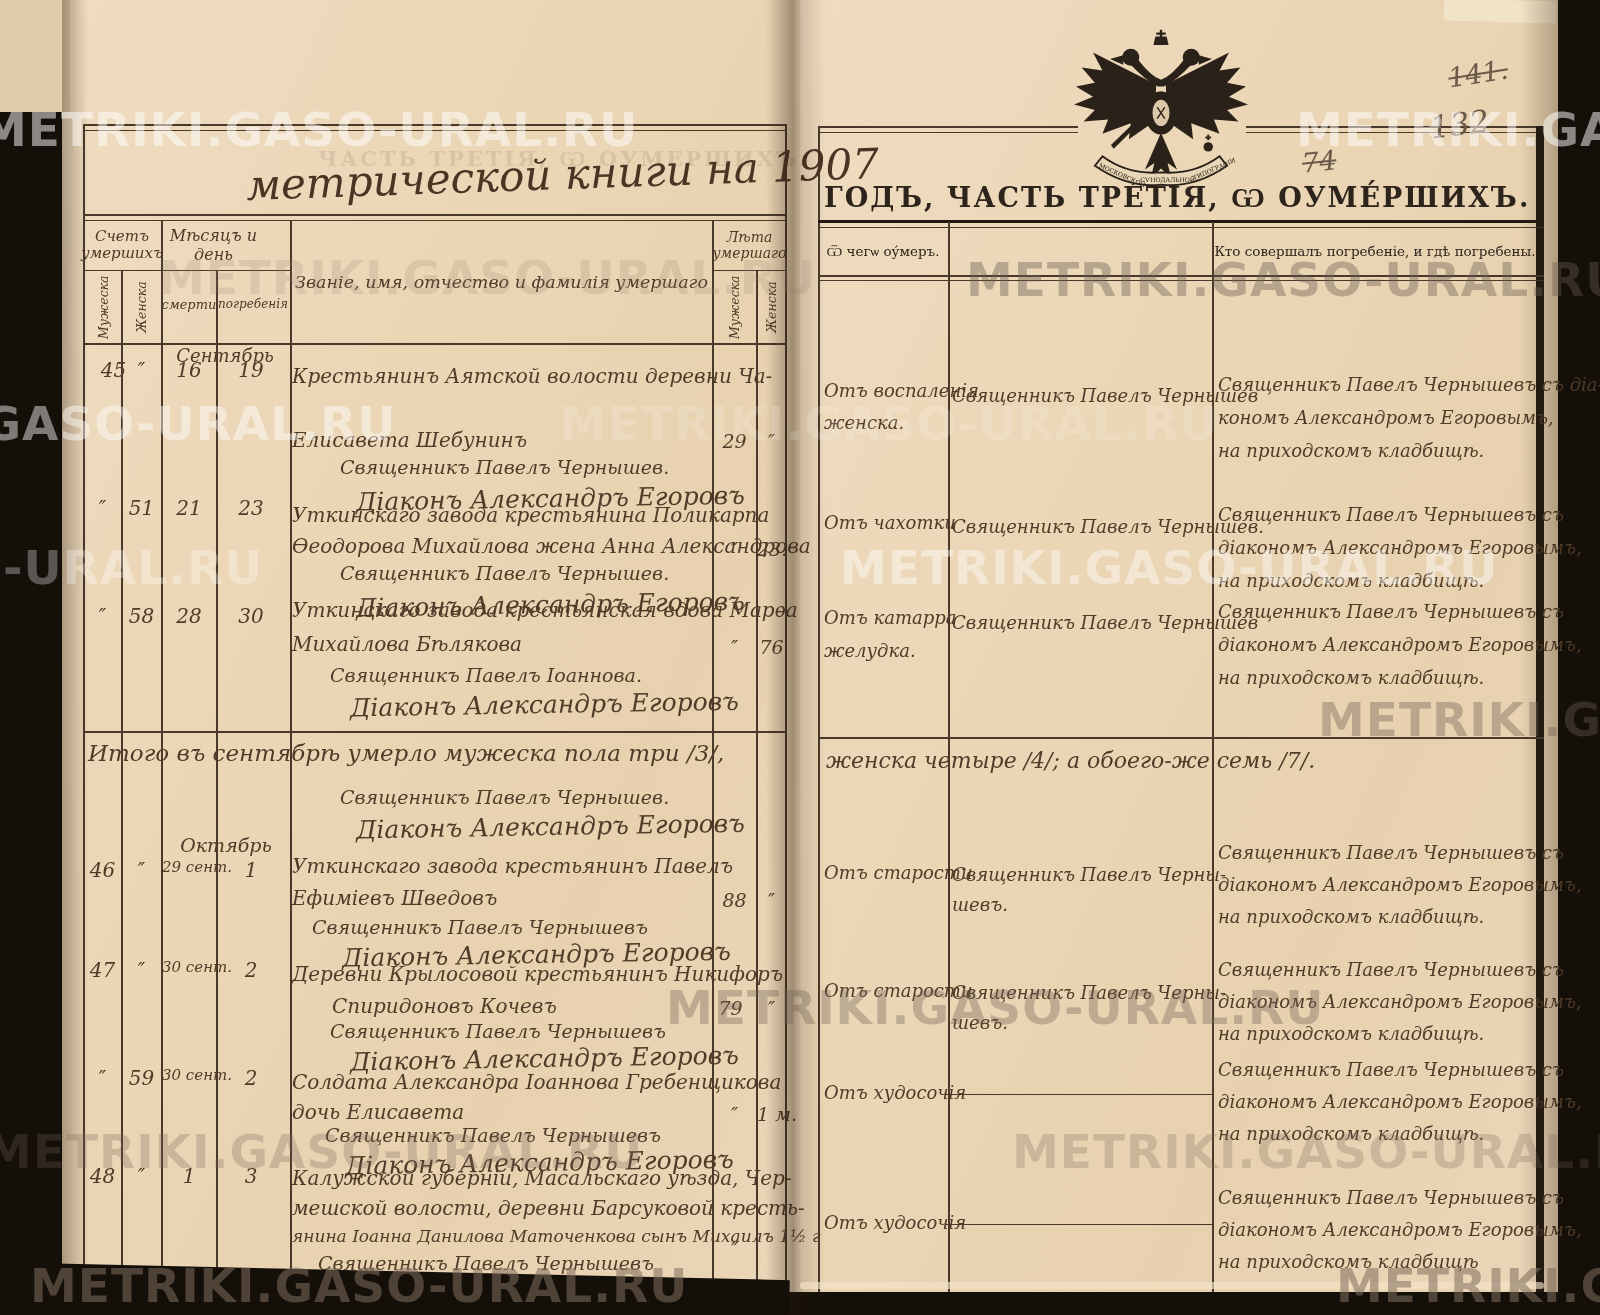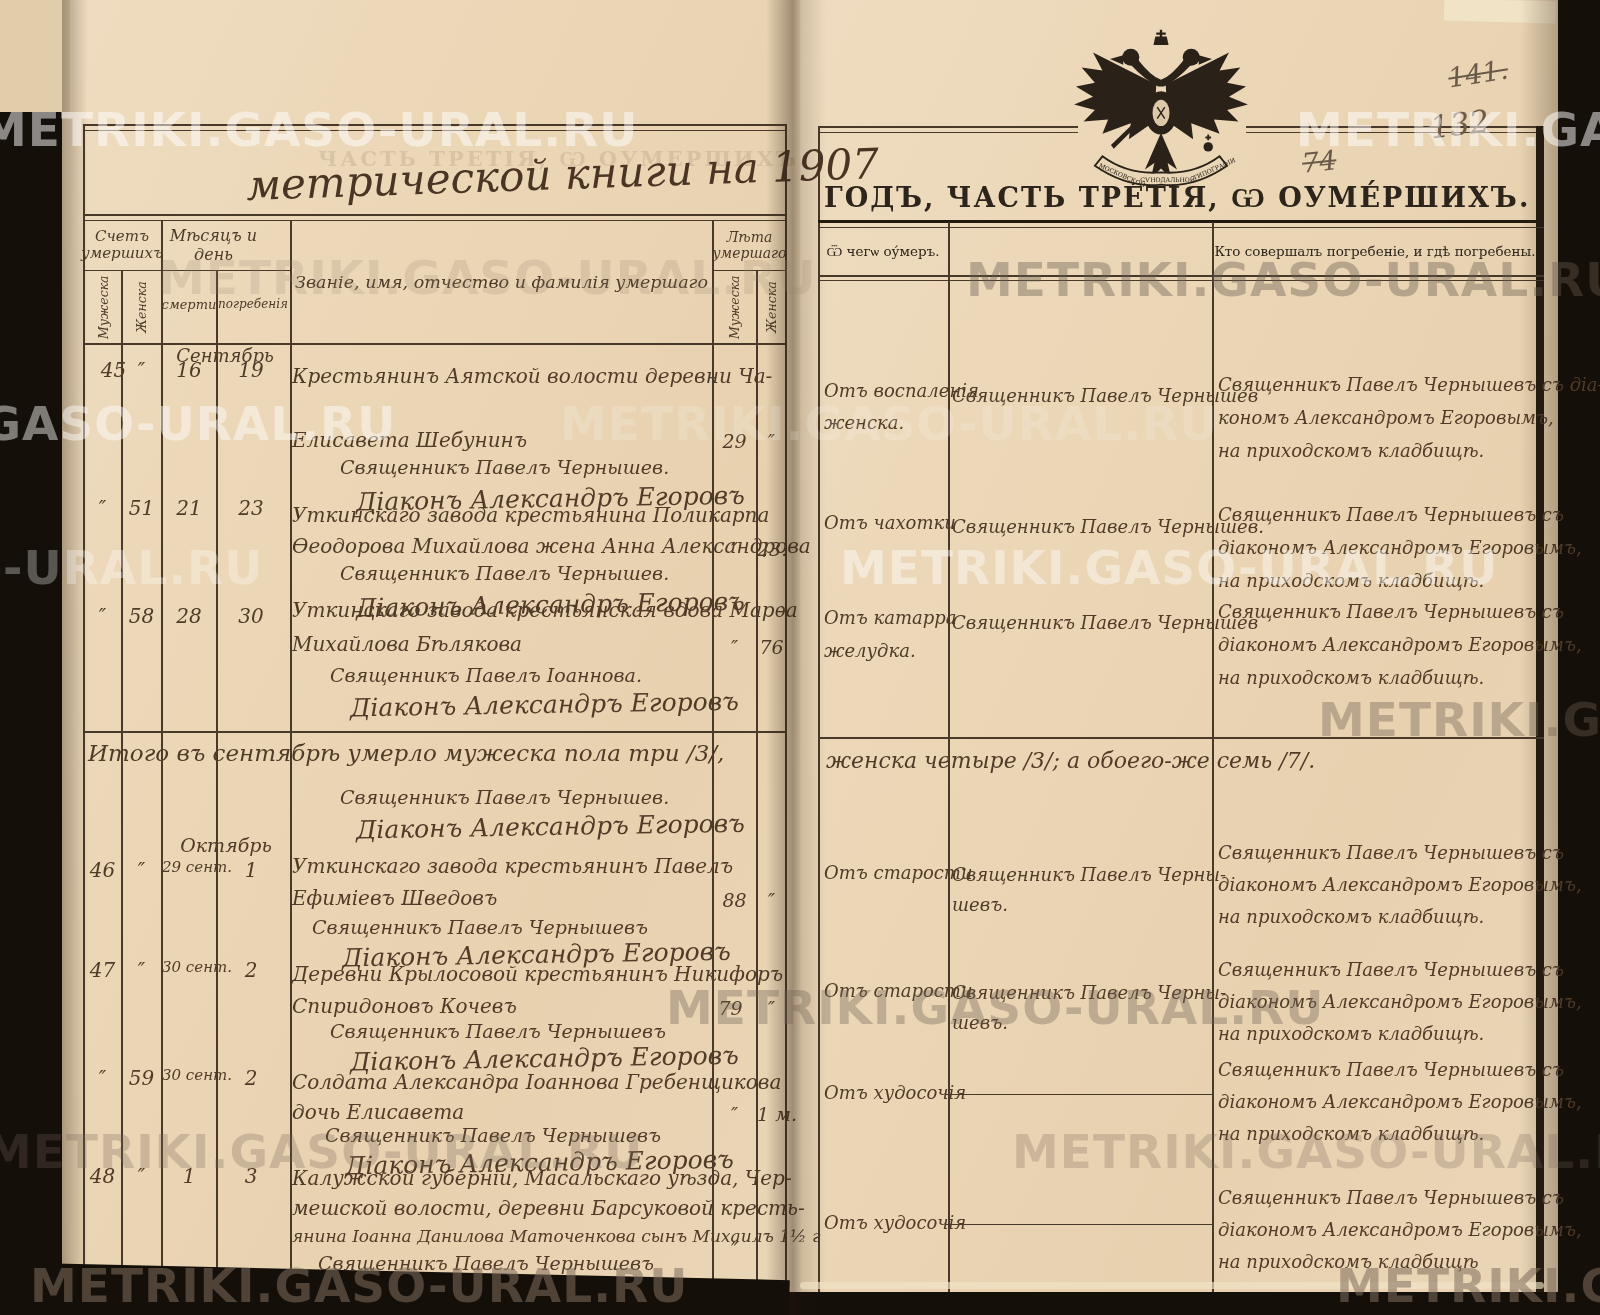--- a/index.html
+++ b/index.html
@@ -114,21 +114,21 @@
 
   <span class="printed" style="left:824px;top:182px;font-size:27px;font-weight:bold;letter-spacing:2px;">ГОДЪ, ЧАСТЬ ТРЕ́ТІЯ, Ѡ ОУМЕ́РШИХЪ.</span>
 
   <div class="hdrcell" style="left:819px;top:228px;width:128px;height:46px;font-style:normal;font-size:13.5px;color:#2d241b;">
       <span>Ѿ чегѡ оу́меръ.</span>
     </div>
   <div class="hdrcell" style="left:1214px;top:228px;width:322px;height:46px;font-style:normal;font-size:13.5px;color:#2d241b;">
       <span>Кто совершалъ погребеніе, и гдѣ погребены.</span>
     </div>
 
-  <span class="hw" style="left:826px;top:748px;font-size:22px;">женска четыре /3/; а обоего-же семь /7/.</span>
+  <span class="hw" style="left:826px;top:748px;font-size:22px;">женска четыре /4/; а обоего-же семь /7/.</span>
 
   <span class="pencil strike" style="left:1448px;top:58px;font-size:27px;transform:rotate(-9deg);">141.</span>
   <span class="pencil" style="left:1430px;top:106px;font-size:31px;transform:rotate(-7deg);">132</span>
   <span class="pencil strike" style="left:1302px;top:146px;font-size:27px;transform:rotate(-6deg);">74</span>
 
   <div style="position:absolute;left:1066px;top:26px;width:190px;height:170px;z-index:13;">
     <svg width="190" height="170" viewBox="0 0 200 180">
       <g fill="#2a2118" stroke="none">
         <path d="M100 4 v10 M95 8 h10" stroke="#2a2118" stroke-width="2.5"></path>
         <path d="M92 20 h16 l-2 -9 h-12 z"></path>
@@ -192,21 +192,21 @@
     <span class="hw" style="left: 292px; top: 886px; font-size: 20px;">Ефиміевъ Шведовъ</span>
     <span class="cellnum" style="left: 713px; top: 889px; width: 43px; font-size: 19px;">88</span>
     <span class="cellnum" style="left: 757px; top: 889px; width: 29px; font-size: 19px;">″</span>
     <span class="hw" style="left: 312px; top: 916px; font-size: 19px;">Священникъ Павелъ Чернышевъ</span>
     <span class="hw" style="left: 342px; top: 940px; font-size: 25px; transform: rotate(-1deg);">Діаконъ Александръ Егоровъ</span>
     <span class="cellnum" style="left: 84px; top: 958px; width: 37px; font-size: 20px;">47</span>
     <span class="cellnum" style="left: 122px; top: 958px; width: 39px; font-size: 20px;">″</span>
     <span class="cellnum" style="left: 162px; top: 958px; width: 54px; font-size: 15px;">30 сент.</span>
     <span class="cellnum" style="left: 217px; top: 958px; width: 68px; font-size: 20px;">2</span>
     <span class="hw" style="left: 292px; top: 962px; font-size: 20px;">Деревни Крылосовой крестьянинъ Никифоръ</span>
-    <span class="hw" style="left: 292px; top: 994px; font-size: 20px;">Спиридоновъ Кочевъ</span>
+    <span class="hw" style="left: 292px; top: 994px; font-size: 20px; padding-left: 40px;">Спиридоновъ Кочевъ</span>
     <span class="cellnum" style="left: 713px; top: 997px; width: 35px; font-size: 19px;">79</span>
     <span class="cellnum" style="left: 757px; top: 997px; width: 29px; font-size: 19px;">″</span>
     <span class="hw" style="left: 330px; top: 1020px; font-size: 19px;">Священникъ Павелъ Чернышевъ</span>
     <span class="hw" style="left: 350px; top: 1044px; font-size: 25px; transform: rotate(-1deg);">Діаконъ Александръ Егоровъ</span>
     <span class="cellnum" style="left: 84px; top: 1066px; width: 37px; font-size: 20px;">″</span>
     <span class="cellnum" style="left: 122px; top: 1066px; width: 39px; font-size: 20px;">59</span>
     <span class="cellnum" style="left: 162px; top: 1066px; width: 54px; font-size: 15px;">30 сент.</span>
     <span class="cellnum" style="left: 217px; top: 1066px; width: 68px; font-size: 20px;">2</span>
     <span class="hw" style="left: 292px; top: 1070px; font-size: 20px;">Солдата Александра Іоаннова Гребенщикова</span>
     <span class="hw" style="left: 292px; top: 1100px; font-size: 20px;">дочь Елисавета</span>

